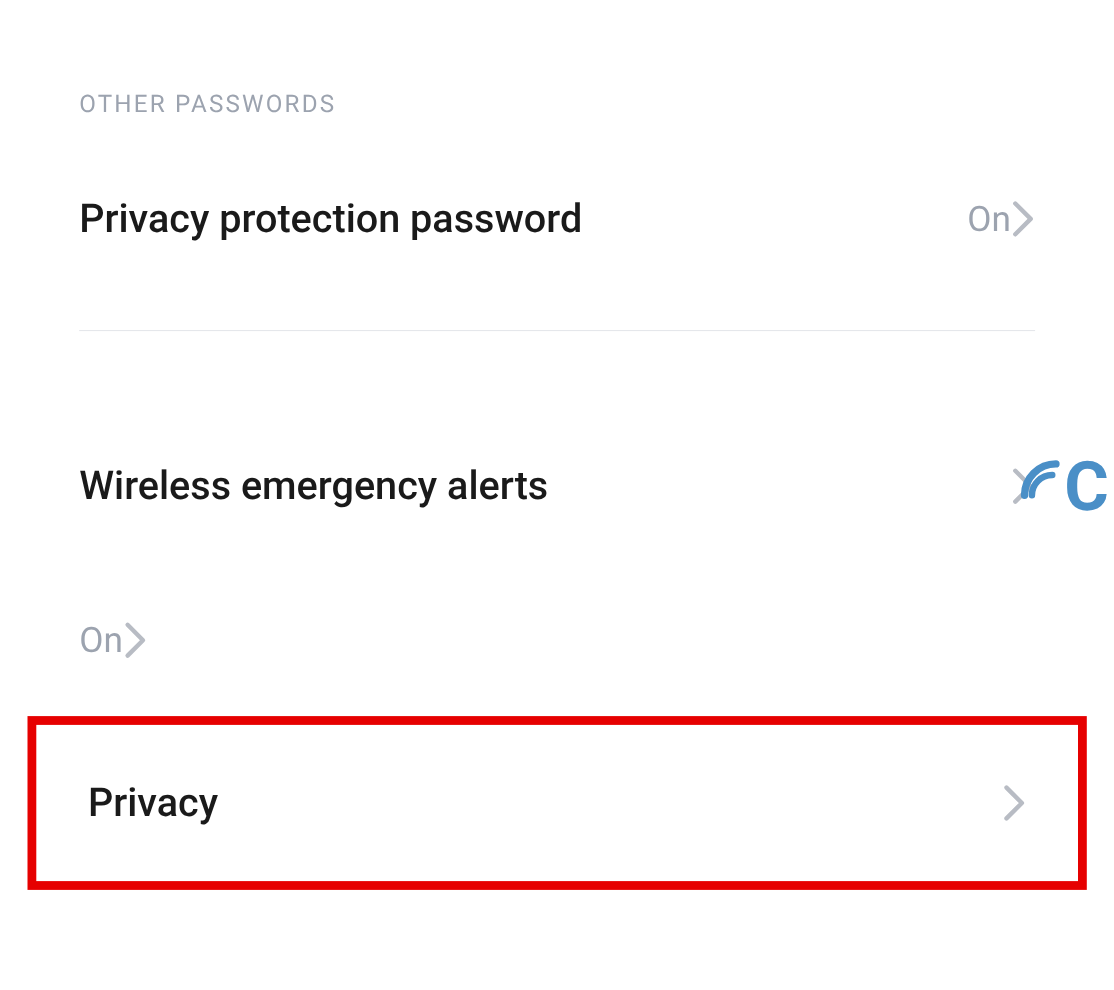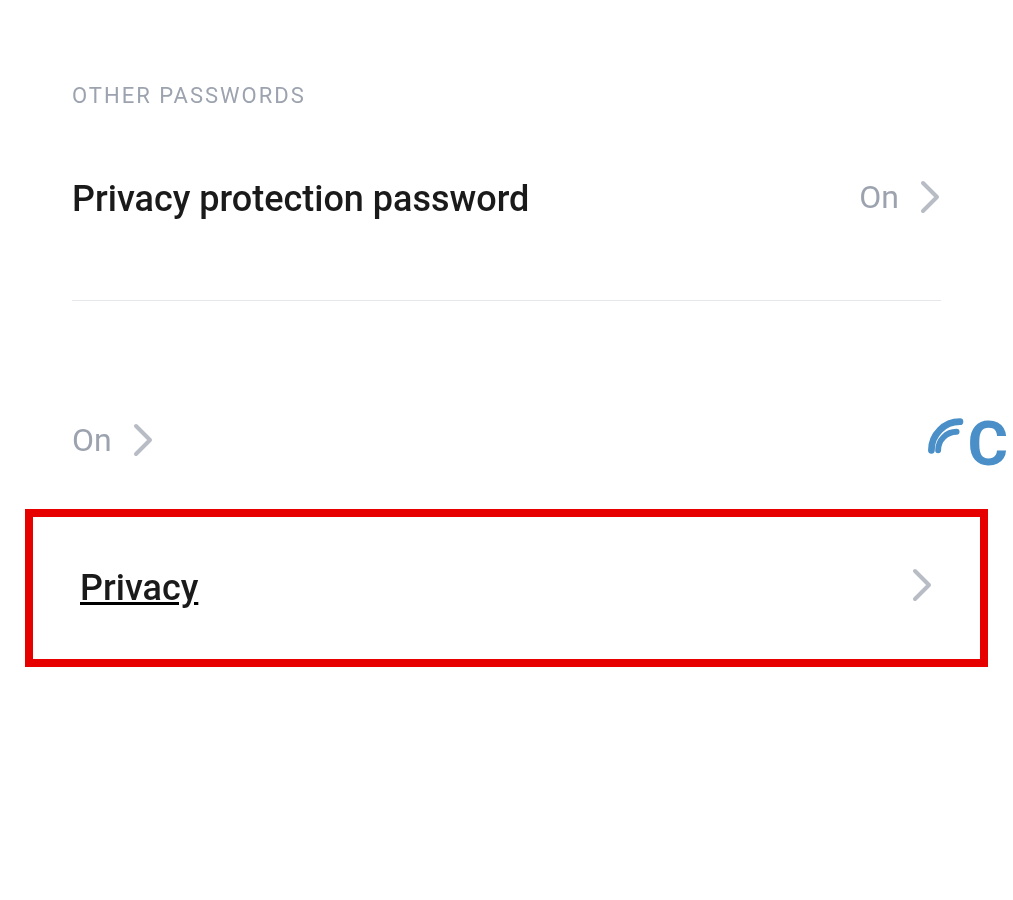--- a/index.html
+++ b/index.html
@@ -19,34 +19,33 @@
     }
     .section-header {
       color: #9ca3af;
       font-size: 22px;
       font-weight: 400;
       letter-spacing: 2px;
       padding: 83px 72px 20px 72px;
     }
     .settings-row {
       display: flex;
-      align-items: flex-start;
+      align-items: center;
       justify-content: space-between;
       padding: 50px 72px;
       cursor: pointer;
     }
     .row-label {
       color: #1a1a1a;
       font-size: 36px;
       font-weight: 500;
     }
     .row-right {
       display: flex;
       align-items: center;
-      gap: 20px;
     }
     .row-value {
       color: #9ca3af;
       font-size: 32px;
       font-weight: 400;
     }
     .chevron {
       color: #b8bcc4;
       display: flex;
       align-items: center;
@@ -54,21 +53,20 @@
     .divider {
       height: 1px;
       background: #e5e7eb;
       margin: 30px 72px;
     }
     .highlighted {
       border: 8px solid #e60000;
       margin: 0 25px;
       padding-left: 47px;
       padding-right: 47px;
-      text-decoration: underline;
     }
     .watermark {
       position: absolute;
       right: 5px;
       top: 405px;
       display: flex;
       align-items: center;
       gap: 2px;
     }
     .watermark-signal {
@@ -104,20 +102,30 @@
           <path d="M4 4 L18 18 L4 32" stroke="currentColor" stroke-width="4" stroke-linecap="round" stroke-linejoin="round"></path>
         </svg>
       </span>
     </div>
   </div>
 
   <div class="divider"></div>
 
   <div class="section-gap"></div>
 
+  <div class="settings-row">
+    <span class="row-label">Wireless emergency alerts</span>
+    <div class="row-right">
+      <span class="chevron">
+        <svg width="22" height="36" viewBox="0 0 22 36" fill="none">
+          <path d="M4 4 L18 18 L4 32" stroke="currentColor" stroke-width="4" stroke-linecap="round" stroke-linejoin="round"></path>
+        </svg>
+      </span>
+    </div>
+  </div>
 
   <div class="settings-row">
     <div class="row-right">
       <span class="row-value">On</span>
       <span class="chevron">
         <svg width="22" height="36" viewBox="0 0 22 36" fill="none">
           <path d="M4 4 L18 18 L4 32" stroke="currentColor" stroke-width="4" stroke-linecap="round" stroke-linejoin="round"></path>
         </svg>
       </span>
     </div>

